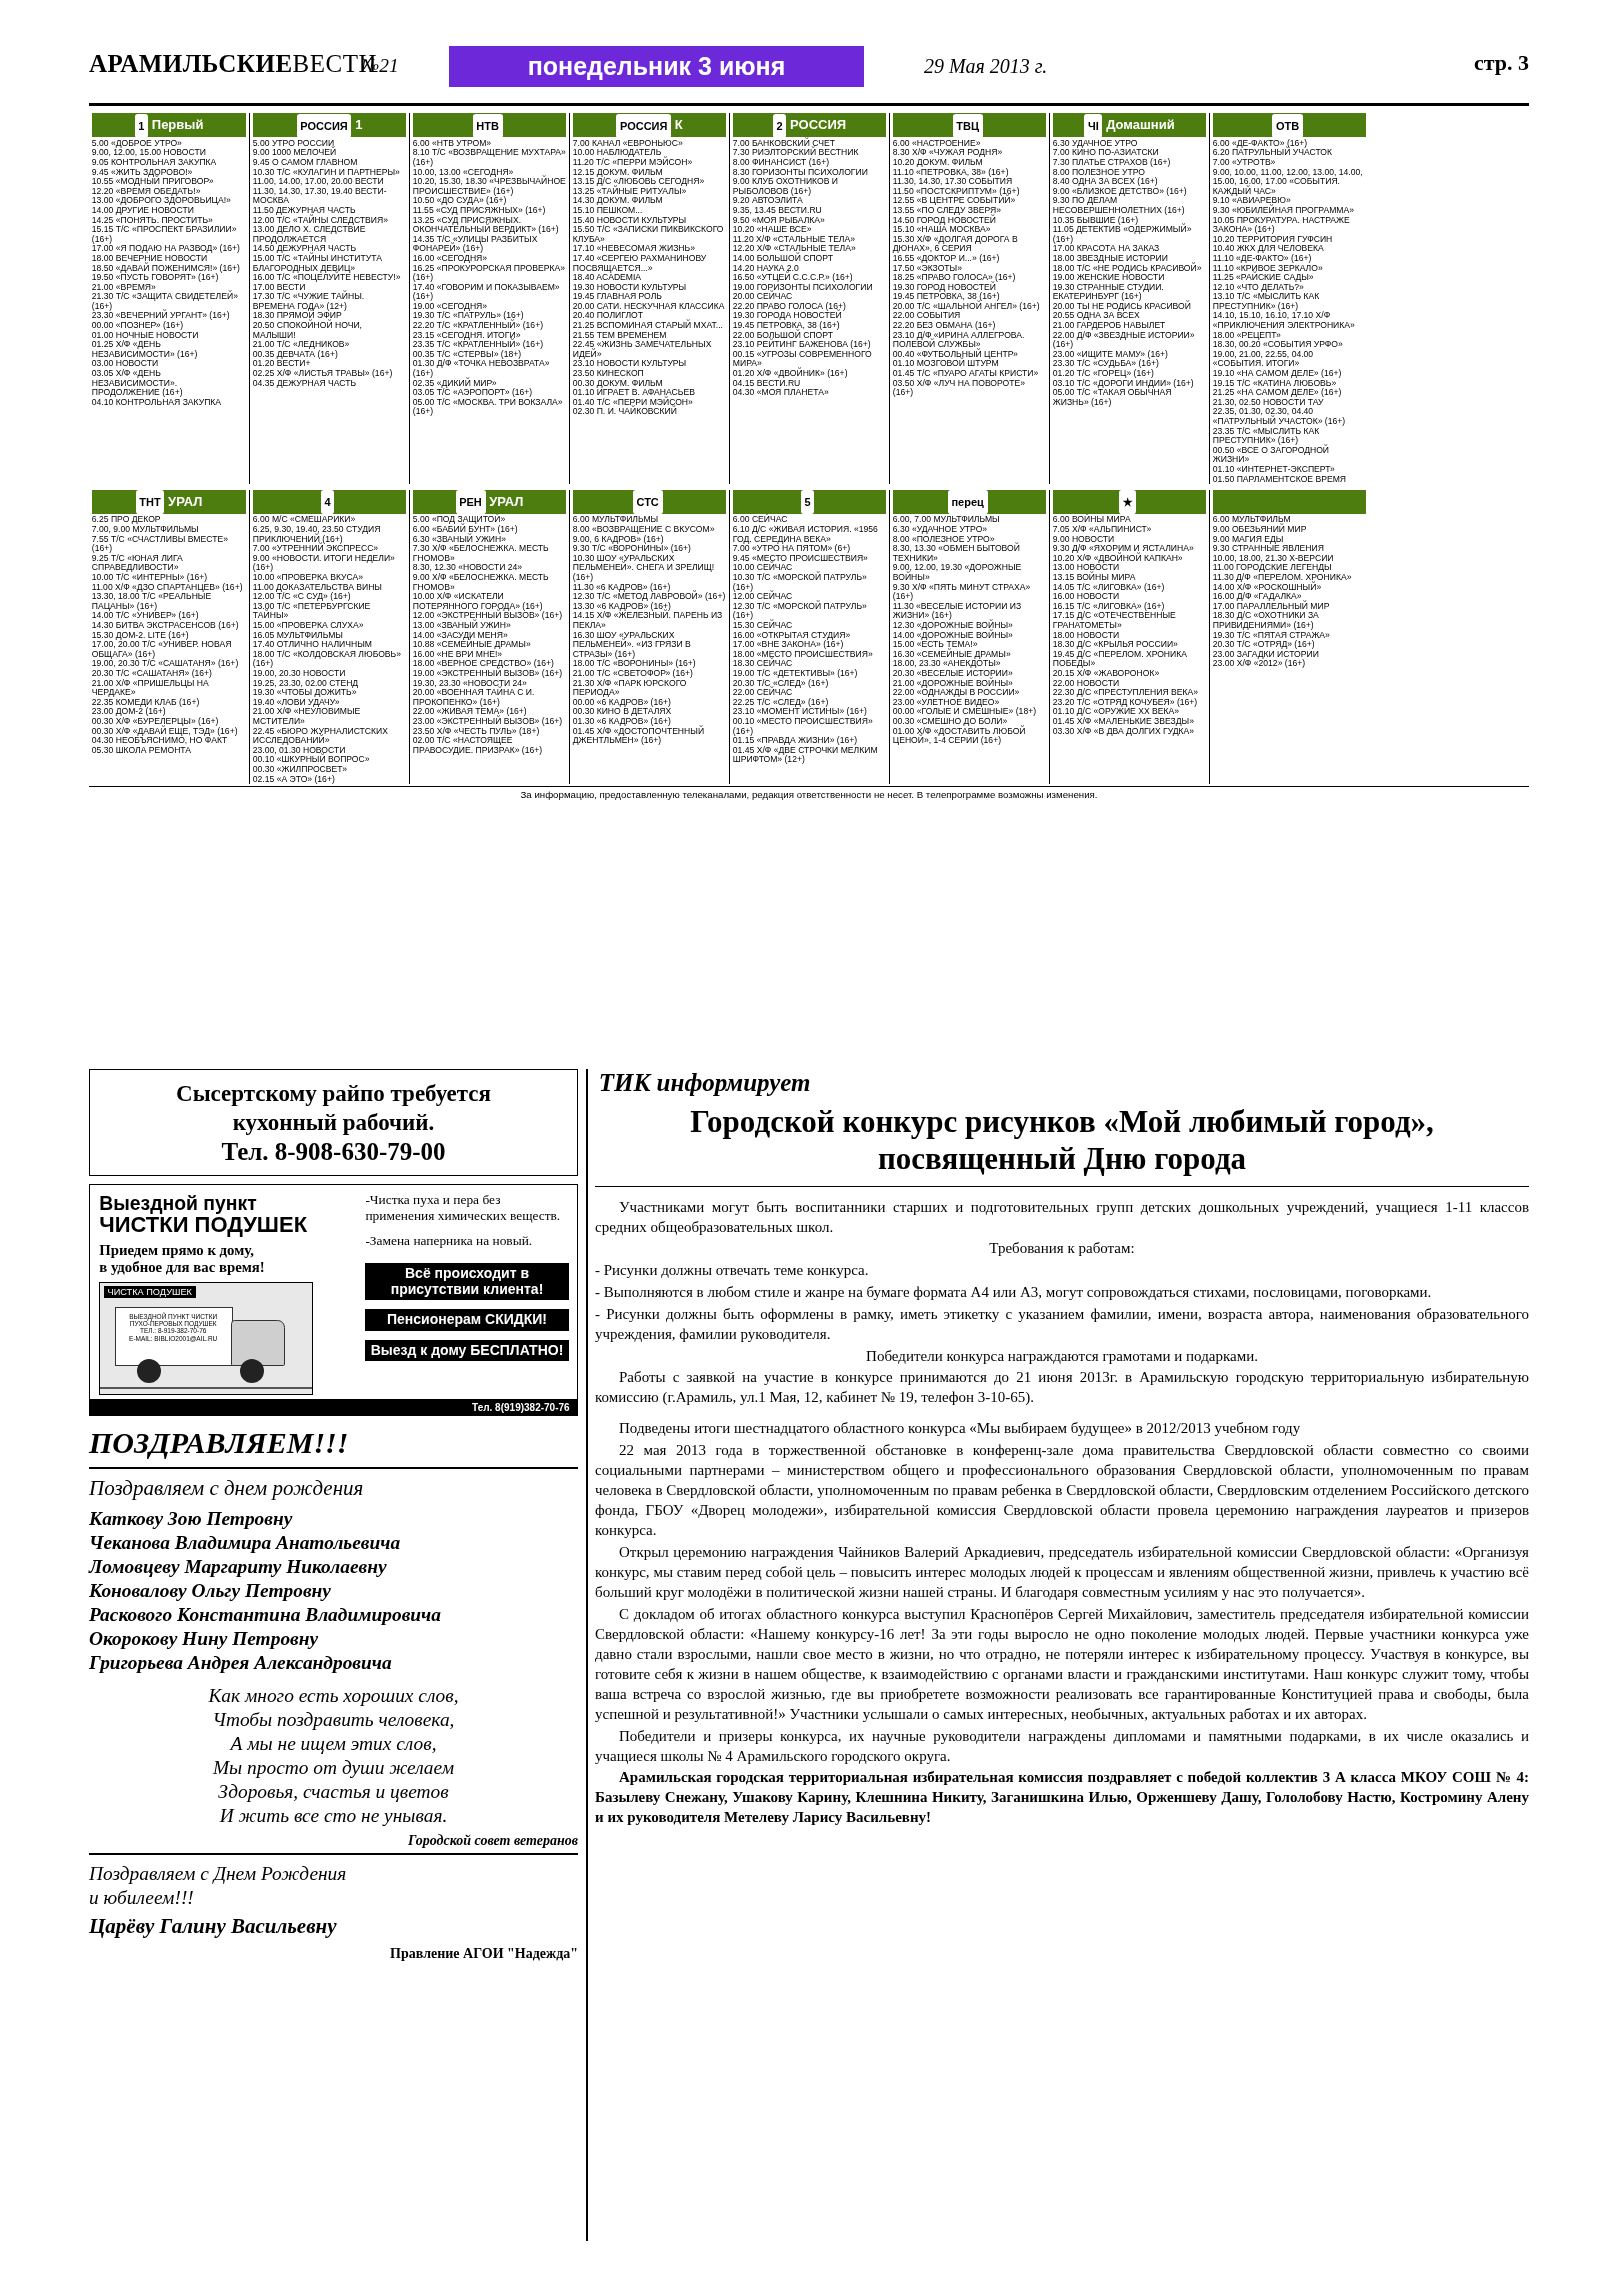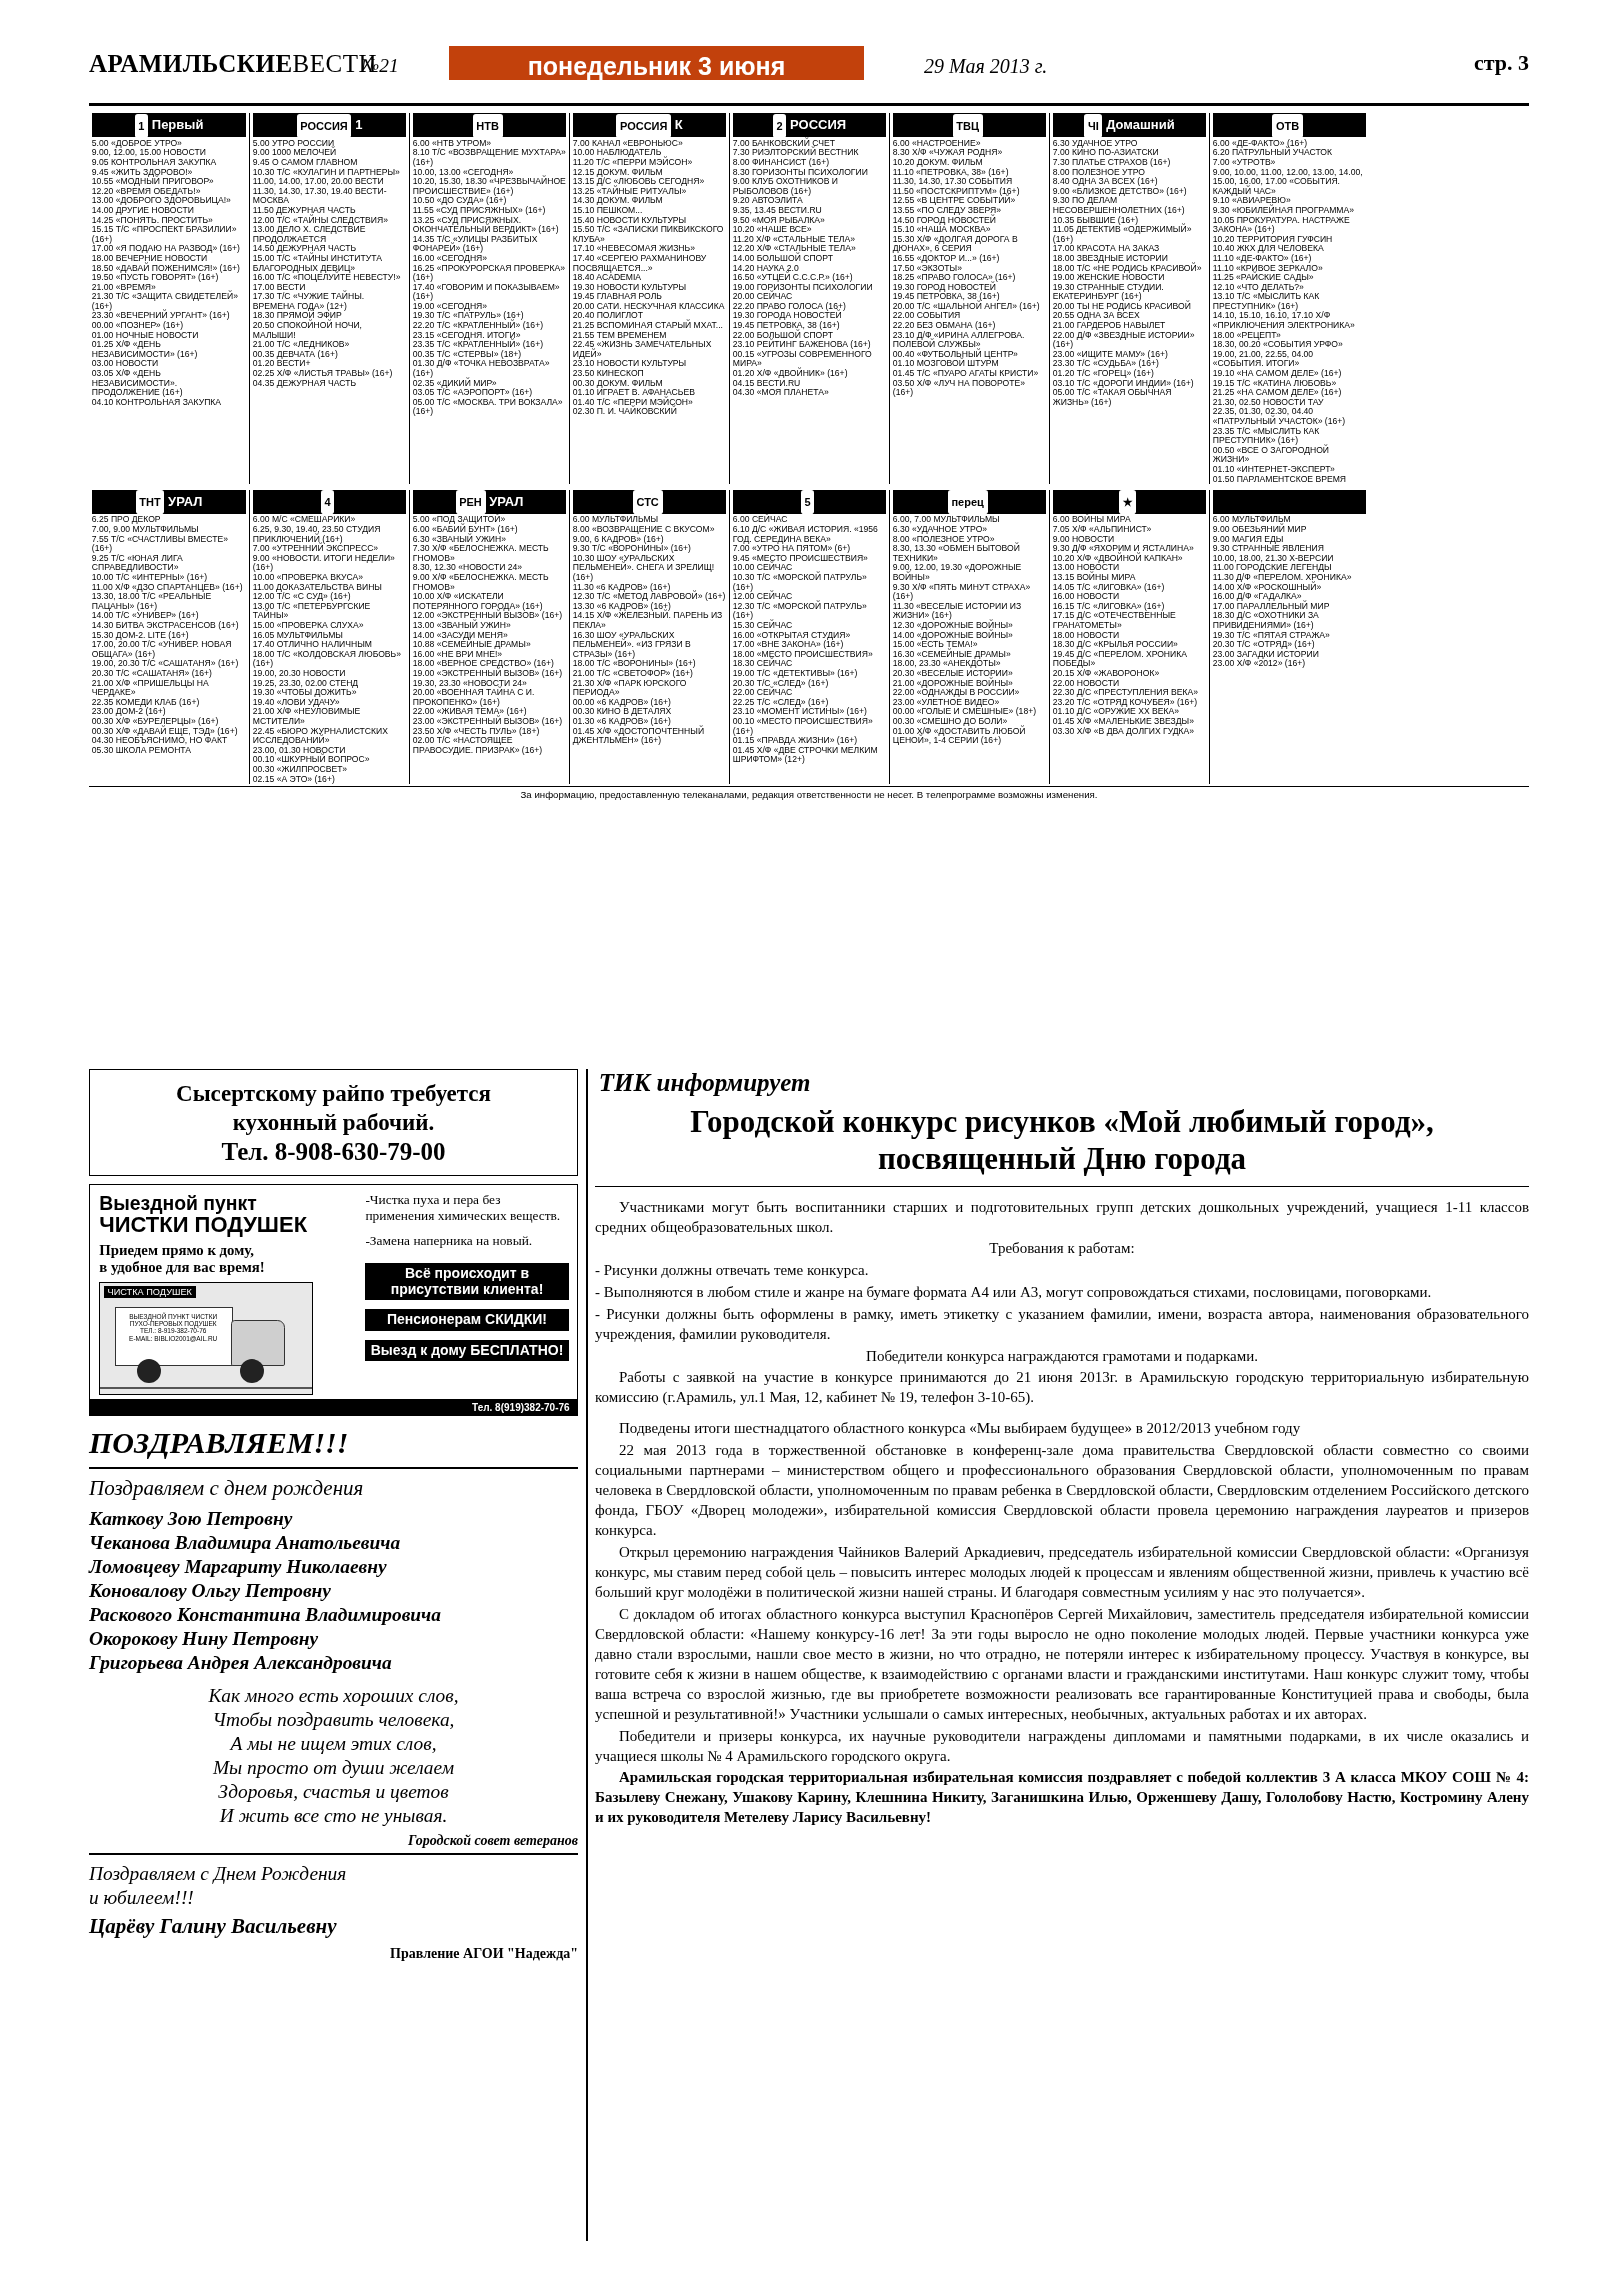--- a/index.html
+++ b/index.html
@@ -4,31 +4,31 @@
 <style>
   html,body{margin:0;padding:0;background:#fff;}
   body{width:1619px;height:2290px;font-family:"Liberation Serif",serif;color:#000;position:relative;}
   .page{width:1619px;height:2290px;position:relative;padding:0;box-sizing:border-box;}
 
   
   .masthead{position:absolute;left:89px;top:48px;width:1440px;height:52px;}
   .mh-left{position:absolute;left:0;top:1.8px;font-family:"Liberation Serif",serif;font-size:25px;font-weight:bold;letter-spacing:0.5px;}
   .mh-left .thin{font-weight:normal;}
   .mh-num{position:absolute;left:264px;top:7.4px;font-style:italic;font-size:19.4px;padding-left:8px;}
-  .mh-black{position:absolute;left:360px;top:-1.8px;width:415px;height:34px;background:#c2410c;color:#fff;font-weight:bold;font-size:25px;text-align:center;line-height:41px;font-family:"Liberation Sans",sans-serif;}
+  .mh-black{position:absolute;left:360px;top:-1.8px;width:415px;height:41px;background:#6d28d9;color:#fff;font-weight:bold;font-size:25px;text-align:center;line-height:41px;font-family:"Liberation Sans",sans-serif;}
   .mh-date{position:absolute;left:835px;top:7.4px;font-style:italic;font-size:20px;}
   .mh-page{position:absolute;right:0;top:1.8px;font-weight:bold;font-size:22px;}
   .mh-rule{position:absolute;left:89px;top:103px;width:1440px;height:2.8px;background:#000;}
 
   
   .tv{position:absolute;left:89px;top:113px;width:1440px;}
   .tvrow{display:flex;width:1440px;}
   .tvcol{width:160px;border-left:0.9px solid #000;box-sizing:border-box;padding:0 2.8px;}
   .tvcol:first-child{border-left:none;}
-  .chanhead{height:24px;background:#000000;color:#fff;text-align:center;font-size:13px;font-weight:bold;font-family:"Liberation Sans",sans-serif;line-height:24px;margin-bottom:1.8px;position:relative;overflow:hidden;}
+  .chanhead{height:24px;background:#4d7c0f;color:#fff;text-align:center;font-size:13px;font-weight:bold;font-family:"Liberation Sans",sans-serif;line-height:24px;margin-bottom:1.8px;position:relative;overflow:hidden;}
   .chanhead .logo{display:inline-block;background:#fff;color:#000;border-radius:2.8px;padding:0 3.7px;margin-right:3.7px;font-size:11px;vertical-align:middle;}
   .sched{font-size:8.6px;line-height:9.6px;font-family:"Liberation Sans",sans-serif;}
   .sched div{white-space:normal;word-break:break-word;}
   .tvnote{width:1440px;text-align:center;font-size:9.7px;font-family:"Liberation Sans",sans-serif;border-top:0.9px solid #000;margin-top:1.8px;padding-top:1.8px;}
 
   
   .lower{position:absolute;left:89px;top:1069px;width:1440px;height:1172px;}
   .leftcol{position:absolute;left:0;top:0;width:489px;}
   .rightcol{position:absolute;left:506px;top:0;width:934px;}
   .vsep{position:absolute;left:497px;top:0;width:1.8px;height:1172px;background:#000;}

